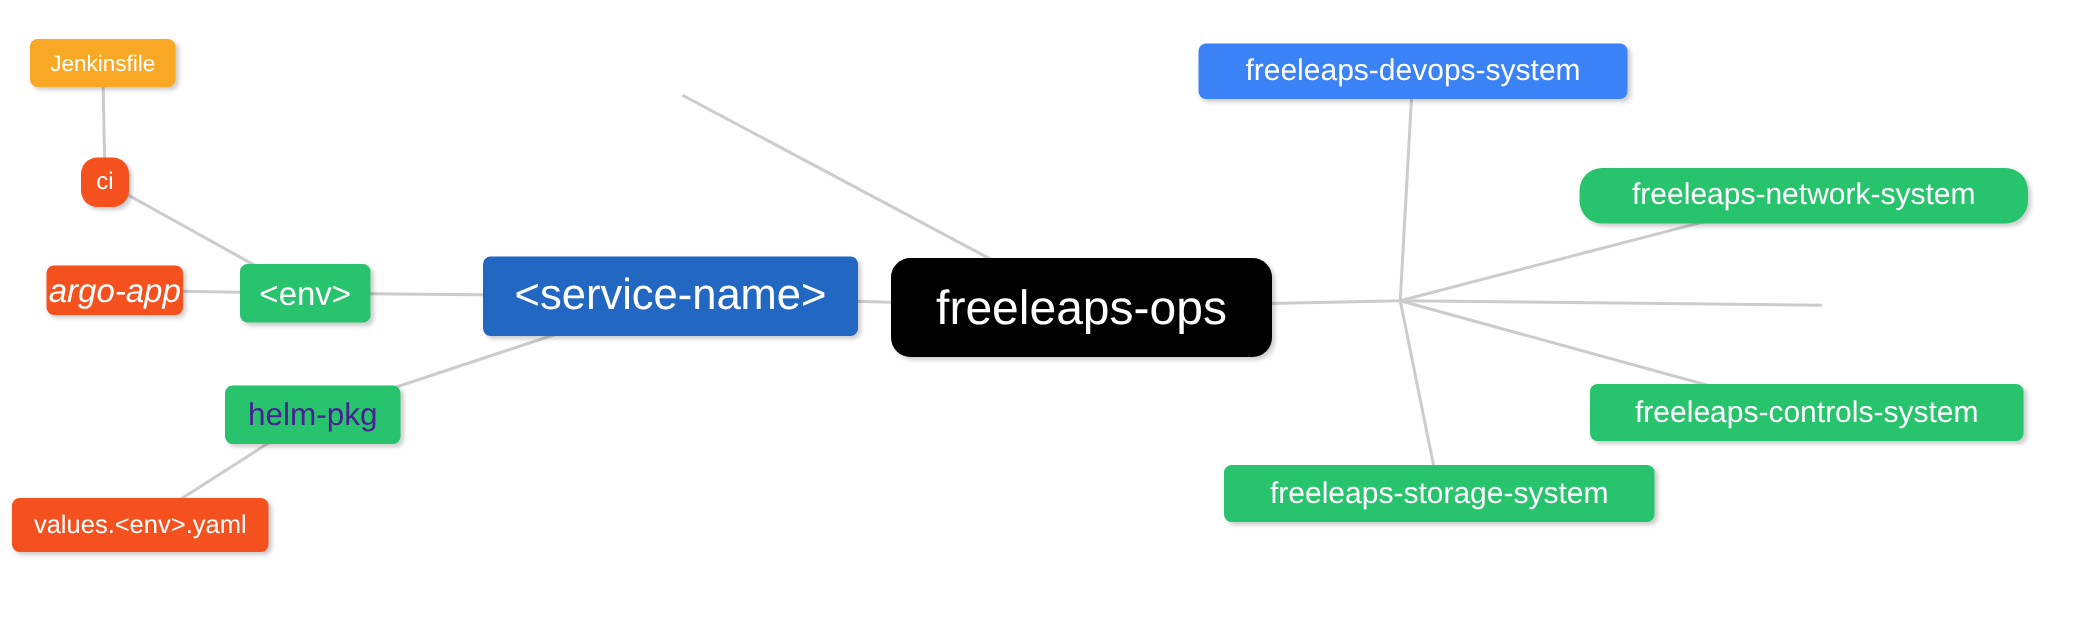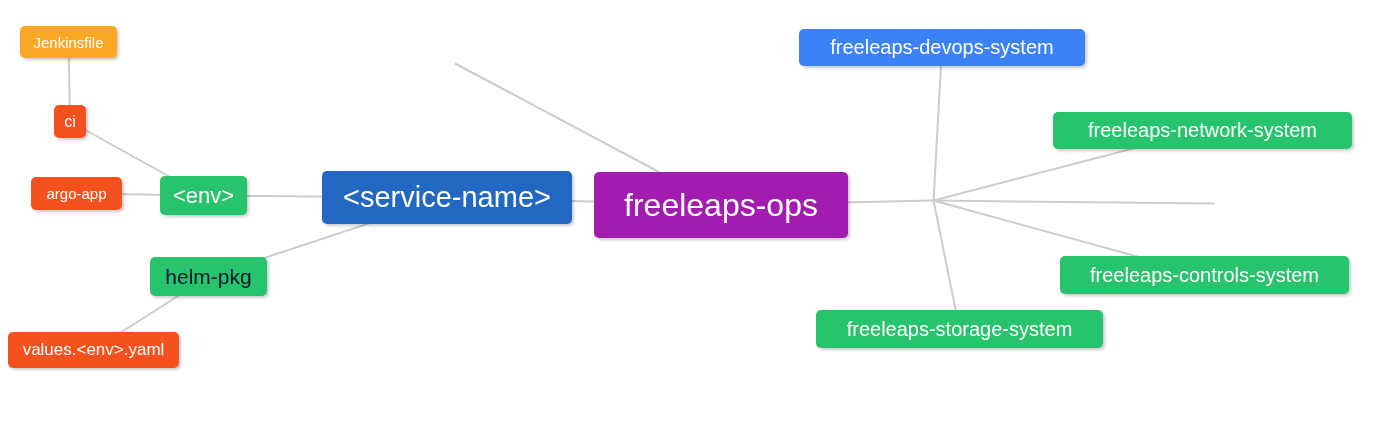--- a/index.html
+++ b/index.html
@@ -45,24 +45,24 @@
       <line x1="447" y1="197.5" x2="721" y2="205" stroke="#CCCCCC" stroke-width="2"></line>
       <line x1="455" y1="63.5" x2="721" y2="205" stroke="#CCCCCC" stroke-width="2"></line>
       <line x1="721" y1="205" x2="933.5" y2="200.5" stroke="#CCCCCC" stroke-width="2"></line>
       <line x1="933.5" y1="200.5" x2="942" y2="47.5" stroke="#CCCCCC" stroke-width="2"></line>
       <line x1="933.5" y1="200.5" x2="1202.5" y2="130.5" stroke="#CCCCCC" stroke-width="2"></line>
       <line x1="933.5" y1="200.5" x2="1214.5" y2="203.5" stroke="#CCCCCC" stroke-width="2"></line>
       <line x1="933.5" y1="200.5" x2="1204.5" y2="275" stroke="#CCCCCC" stroke-width="2"></line>
       <line x1="933.5" y1="200.5" x2="959.5" y2="329" stroke="#CCCCCC" stroke-width="2"></line>
     </svg>
 <div class="node" style="left: 20px; top: 26px; width: 97px; height: 32px; font-size: 15px; background: rgb(249, 168, 37); color: rgb(255, 255, 255);">Jenkinsfile</div>
-    <div class="node" style="left: 54px; top: 105px; width: 32px; height: 33px; font-size: 16px; background: rgb(244, 81, 30); color: rgb(255, 255, 255);">ci</div>
-    <div class="node" style="left: 31px; top: 177px; width: 91px; height: 33px; font-size: 15px; background: rgb(244, 81, 30); color: rgb(255, 255, 255);">argo-app</div>
+    <div class="node" style="left: 54px; top: 105px; width: 32px; height: 33px; font-size: 16px; background: rgb(244, 81, 30); color: rgb(255, 255, 255); border-radius: 11px;">ci</div>
+    <div class="node" style="left: 31px; top: 177px; width: 91px; height: 33px; font-size: 22px; background: rgb(244, 81, 30); color: rgb(255, 255, 255); font-style: italic;">argo-app</div>
     <div class="node" style="left: 160px; top: 176px; width: 87px; height: 39px; font-size: 22px; background: rgb(40, 195, 109); color: rgb(255, 255, 255);">&lt;env&gt;</div>
     <div class="node" style="left: 322px; top: 171px; width: 250px; height: 53px; font-size: 29px; background: rgb(34, 103, 194); color: rgb(255, 255, 255);">&lt;service-name&gt;</div>
-    <div class="node" style="left: 594px; top: 172px; width: 254px; height: 66px; font-size: 32px; background: #a21caf; color: rgb(255, 255, 255);">freeleaps-ops</div>
+    <div class="node" style="left: 594px; top: 172px; width: 254px; height: 66px; font-size: 32px; background: #000000; color: rgb(255, 255, 255); border-radius: 13px;">freeleaps-ops</div>
     <div class="node" style="left: 799px; top: 29px; width: 286px; height: 37px; font-size: 20px; background: #3b82f6; color: rgb(255, 255, 255);">freeleaps-devops-system</div>
-    <div class="node" style="left: 1053px; top: 112px; width: 299px; height: 37px; font-size: 20px; background: rgb(40, 195, 109); color: rgb(255, 255, 255);">freeleaps-network-system</div>
+    <div class="node" style="left: 1053px; top: 112px; width: 299px; height: 37px; font-size: 20px; background: rgb(40, 195, 109); color: rgb(255, 255, 255); border-radius: 15px;">freeleaps-network-system</div>
     <div class="node" style="left: 1060px; top: 256px; width: 289px; height: 38px; font-size: 20px; background: rgb(40, 195, 109); color: rgb(255, 255, 255);">freeleaps-controls-system</div>
     <div class="node" style="left: 816px; top: 310px; width: 287px; height: 38px; font-size: 20px; background: rgb(40, 195, 109); color: rgb(255, 255, 255);">freeleaps-storage-system</div>
-    <div class="node" style="left: 150px; top: 257px; width: 117px; height: 39px; font-size: 21px; background: rgb(40, 195, 109); color: #0f172a;">helm-pkg</div>
+    <div class="node" style="left: 150px; top: 257px; width: 117px; height: 39px; font-size: 21px; background: rgb(40, 195, 109); color: #4c1d95;">helm-pkg</div>
     <div class="node" style="left: 8px; top: 332px; width: 171px; height: 36px; font-size: 17px; background: rgb(244, 81, 30); color: rgb(255, 255, 255);">values.&lt;env&gt;.yaml</div>
   </div>
 
 </body></html>

